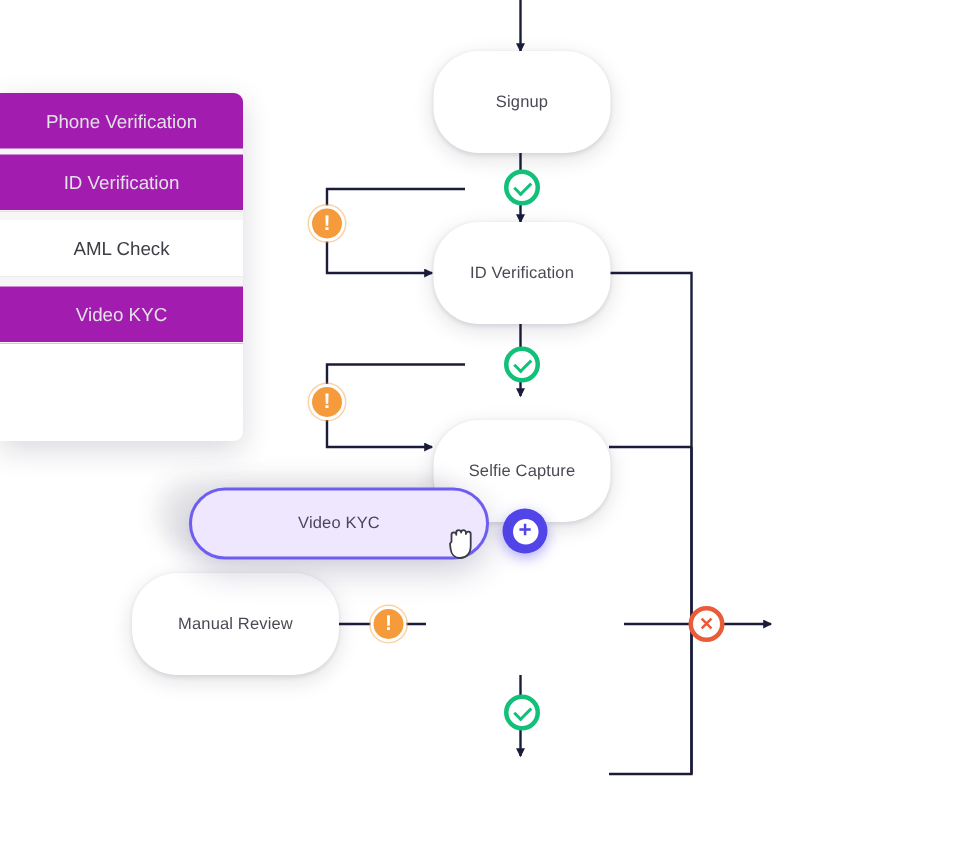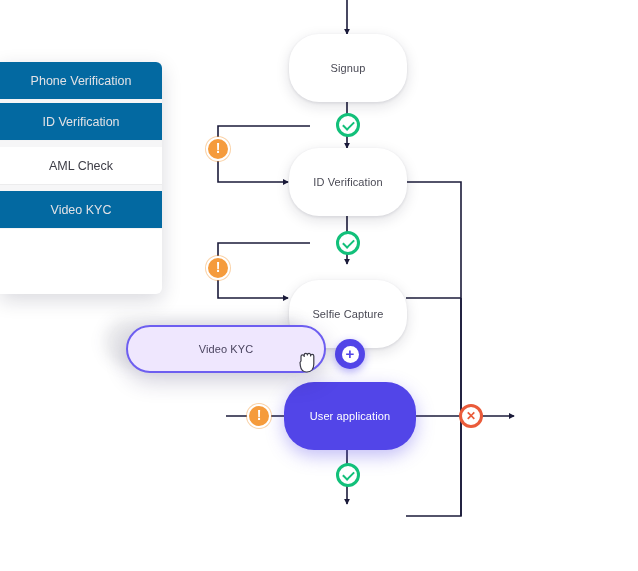--- a/index.html
+++ b/index.html
@@ -100,21 +100,21 @@
   }
   .pal-item{
     height:38px;
     display:flex;align-items:center;justify-content:center;
     font-size:12.5px;color:#3d3d46;
     background:#ffffff;
     border-bottom:1px solid #ececed;
     box-sizing:border-box;
     cursor:pointer;
   }
-  .pal-item.faded{color:#e2e2e6;background:#0369a1;border-bottom-color:#f4f4f5;}
+  .pal-item.faded{color:#e2e2e6;background:#a21caf;border-bottom-color:#f4f4f5;}
   .pal-gap{height:3px;background:#f6f6f7;}
 
   
   #cursor{position:absolute;z-index:60;pointer-events:none;}
 </style>
 </head>
 <body>
 
 <div id="canvas">
 
@@ -163,24 +163,24 @@
   </div>
 
   <div class="node" style="left:289px;top:280px;width:118px;height:68px;">
     <span>Selfie Capture</span>
   </div>
 
   <div class="node dragging" style="left:126px;top:325px;width:200px;height:48px;">
     <span>Video KYC</span>
   </div>
 
-
-  <div class="node purple" style="left:284px;top:382px;width:132px;height:68px;">
-    <span>User application</span>
-  </div>
+  <div class="node" style="left:88px;top:382px;width:138px;height:68px;">
+    <span>Manual Review</span>
+  </div>
+
 
 
 
   <div class="badge ok" style="left:336px;top:113px;"></div>
 
   <div class="badge warn" style="left:206px;top:137px;">
     <span>!</span>
   </div>
 
   <div class="badge ok" style="left:336px;top:231px;"></div>

